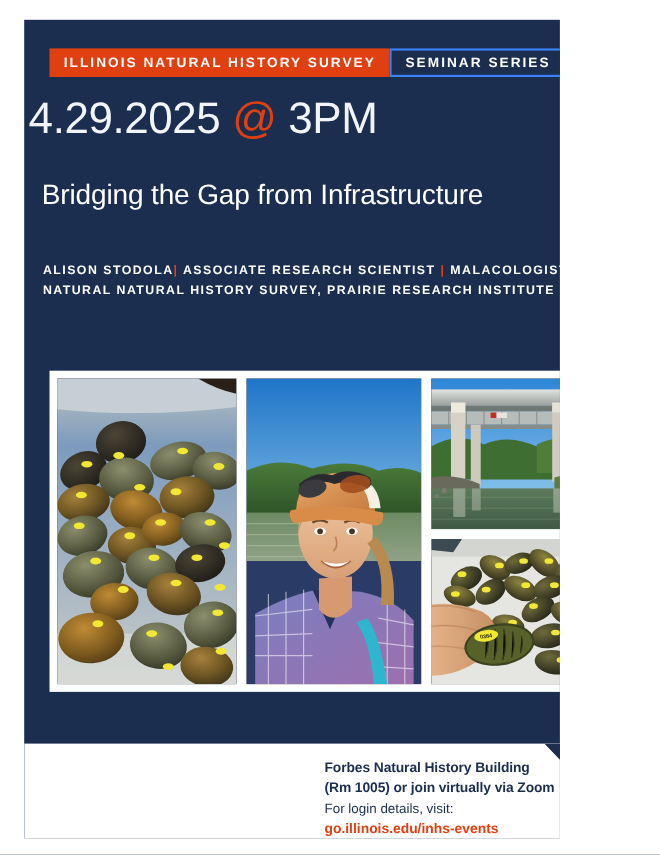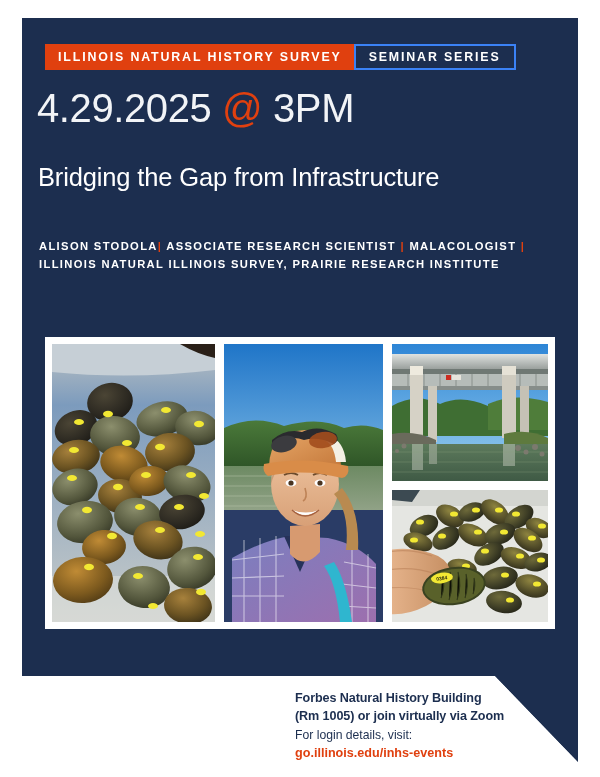--- a/index.html
+++ b/index.html
@@ -10,21 +10,21 @@
     height: 777px;
     background: #ffffff;
     font-family: "Liberation Sans", sans-serif;
     overflow: hidden;
   }
 
   .poster {
     position: absolute;
     left: 22px;
     top: 18px;
-    width: 556px;
+    width: 487px;
     height: 744px;
     background: #1c2e4f;
     overflow: hidden;
   }
 
   
   .eyebrow {
     position: absolute;
     left: 23px;
     top: 26px;
@@ -52,21 +52,21 @@
     padding: 0 13px;
     font-size: 12.4px;
     font-weight: bold;
     letter-spacing: 1.85px;
     white-space: nowrap;
   }
 
   
   .dateline {
     position: absolute;
-    left: 15px;
+    left: 4px;
     top: 68px;
     color: #f2f4f7;
     font-size: 40px;
     font-weight: normal;
     letter-spacing: -0.4px;
     white-space: nowrap;
   }
   .dateline .at { color: #e0400f; font-weight: normal; }
 
   
@@ -229,21 +229,21 @@
   <div class="dateline">
     <span>4.29.2025</span>
     <span class="at">@</span>
     <span>3PM</span>
   </div>
 
   <div class="title">
     <span class="line">Bridging the Gap from Infrastructure</span>
   </div>
 
-  <div class="credit"><span>ALISON STODOLA</span><span class="sep">|</span> <span>ASSOCIATE RESEARCH SCIENTIST</span> <span class="sep">|</span> <span>MALACOLOGIST</span> <span class="sep">|</span> <span>ILLINOIS NATURAL ILLINOIS SURVEY, PRAIRIE RESEARCH INSTITUTE</span></div>
+  <div class="credit"><span>ALISON STODOLA</span><span class="sep">|</span> <span>ASSOCIATE RESEARCH SCIENTIST</span> <span class="sep">|</span> <span>MALACOLOGIST</span> <span class="sep">|</span> <span>NATURAL NATURAL HISTORY SURVEY, PRAIRIE RESEARCH INSTITUTE</span></div>
 
   <div class="collage">
     <div class="collage-inner">
 
       <div class="photo ph-mussels-tray">
         <svg class="ph-canvas" viewBox="0 0 163 278" preserveAspectRatio="none">
           <defs>
             <linearGradient id="trayG" x1="0" y1="0" x2="0" y2="1">
               <stop offset="0" stop-color="#b8c4cf"></stop>
               <stop offset="0.10" stop-color="#9fb0c0"></stop>

